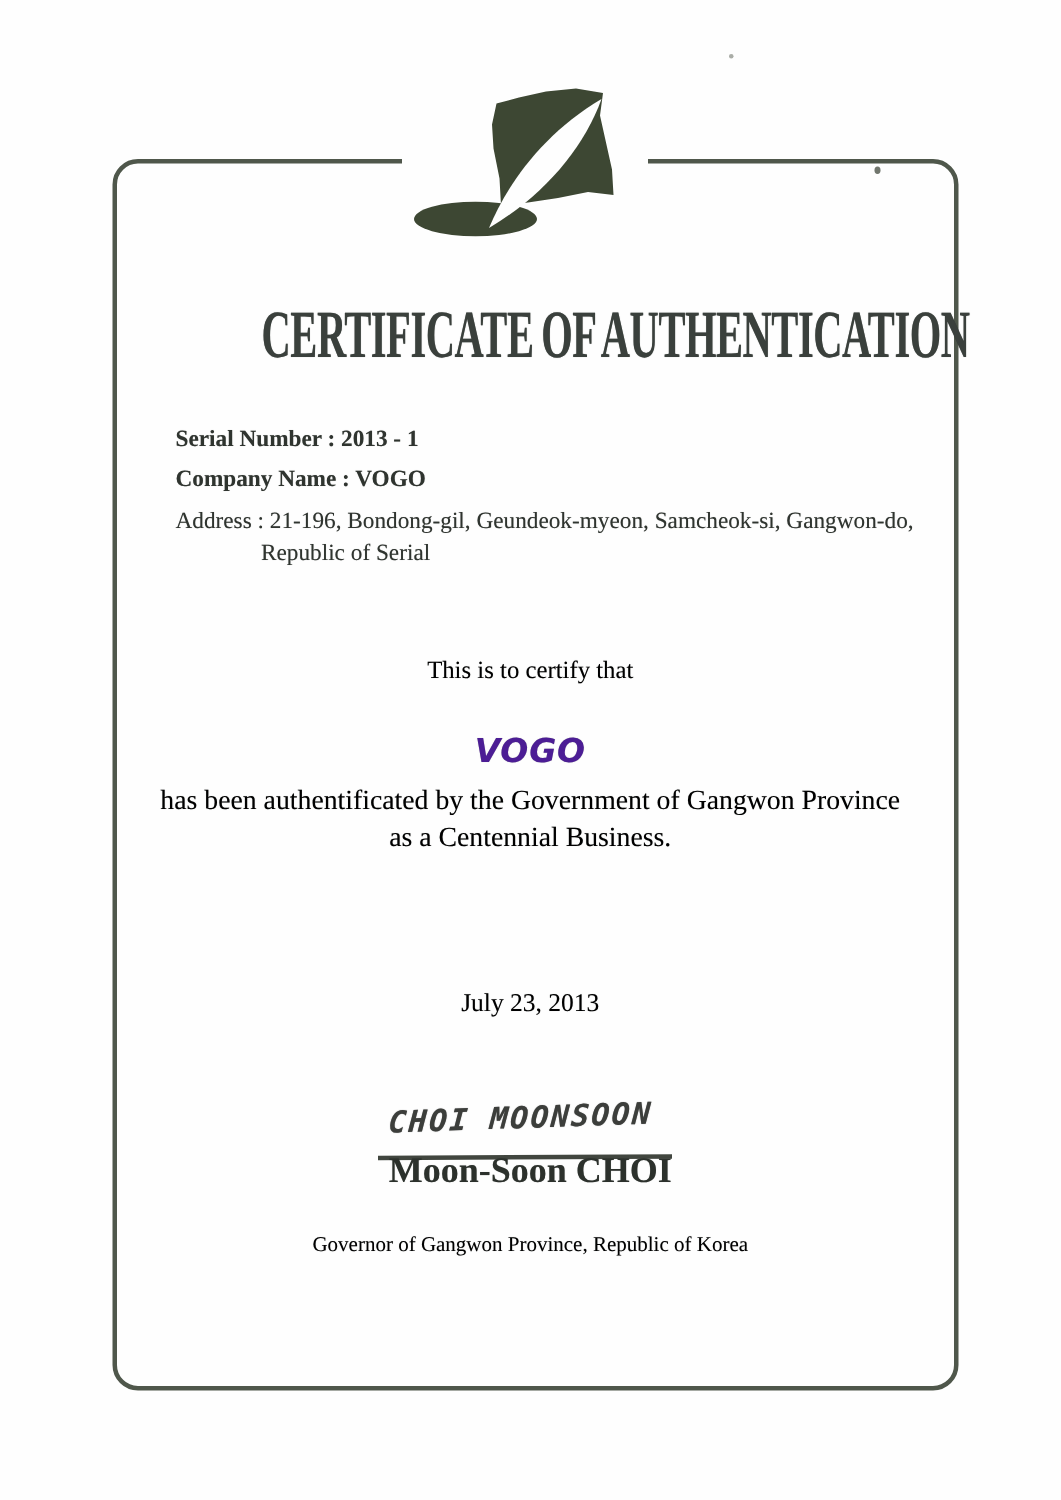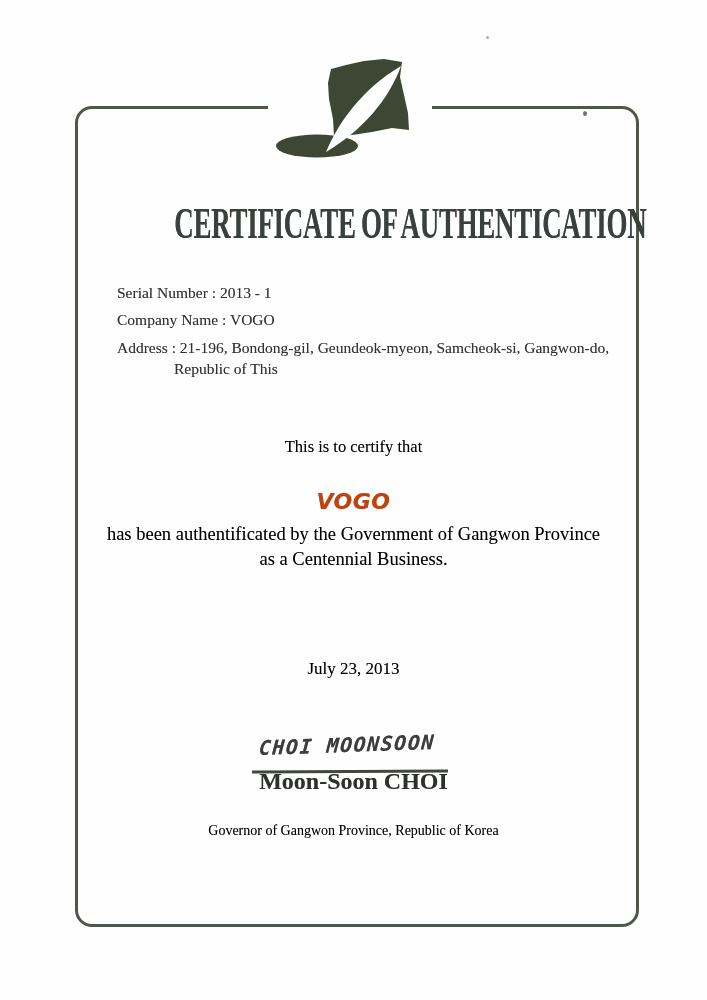--- a/index.html
+++ b/index.html
@@ -45,21 +45,21 @@
     text-shadow: 0 0 0.6px rgba(40,45,42,0.55);
   }
   .details {
     position: absolute;
     left: 117px; top: 279px;
     width: 510px;
     font-size: 15.5px;
     color: #2f342f;
     text-shadow: 0 0 0.5px rgba(40,45,42,0.4);
   }
-  .details .dline { line-height: 27px; }
+  .details .dline { line-height: 27px; font-weight: bold; }
   .details .addr {
     line-height: 21px;
     margin-top: 4px;
     padding-left: 57px;
     text-indent: -57px;
   }
   .centered-line {
     position: absolute;
     left: 0; width: 100%;
     text-align: center;
@@ -67,21 +67,21 @@
     text-shadow: 0 0 0.5px rgba(40,45,42,0.4);
   }
   .certify-line { top: 437px; font-size: 16.5px; }
   .company-name {
     top: 489px;
     font-family: "DejaVu Sans", sans-serif;
     font-weight: bold;
     font-style: italic;
     font-size: 22px;
     letter-spacing: 0.5px;
-    color: #c2410c;
+    color: #4c1d95;
   }
   .statement { top: 522px; font-size: 18.5px; line-height: 24.5px; }
   .issue-date { top: 659px; font-size: 17px; }
   .signature {
     position: absolute;
     top: 733px; left: 0; width: 694px;
     text-align: center;
     font-family: "DejaVu Sans Mono", monospace;
     font-weight: bold;
     font-style: italic;
@@ -122,21 +122,21 @@
 
   <div class="title">
     <span>CERTIFICATE OF AUTHENTICATION</span>
   </div>
 
   <div class="details">
     <div class="dline">Serial Number : 2013 - 1</div>
     <div class="dline">Company Name : VOGO</div>
     <div class="addr">
       <span>Address : 21-196, Bondong-gil, Geundeok-myeon, Samcheok-si, Gangwon-do,</span><br>
-      <span>Republic of This</span>
+      <span>Republic of Serial</span>
     </div>
   </div>
 
   <div class="centered-line certify-line">This is to certify that</div>
 
   <div class="centered-line company-name">VOGO</div>
 
   <div class="centered-line statement">
     <span>has been authentificated by the Government of Gangwon Province</span><br>
     <span>as a Centennial Business.</span>

